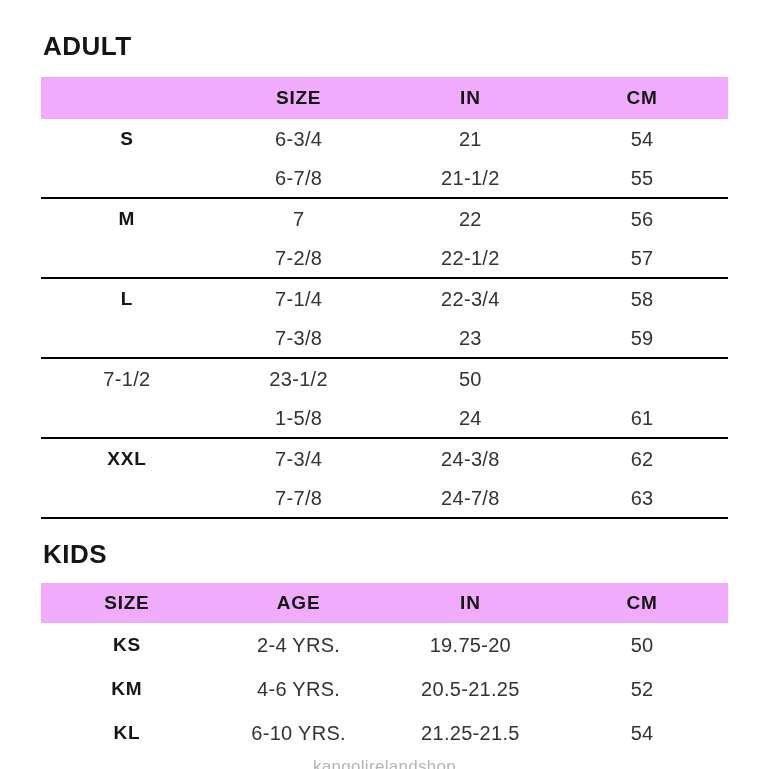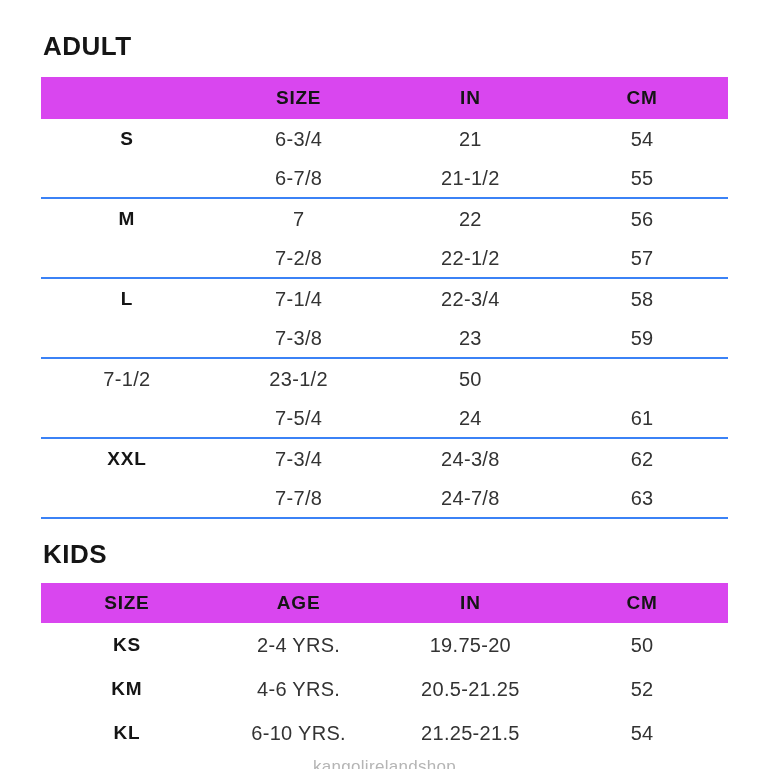--- a/index.html
+++ b/index.html
@@ -21,21 +21,21 @@
   .section-title.kids { margin-top: 22px; margin-bottom: 16px; }
 
   .table { width: 100%; }
   .row {
     display: grid;
     grid-template-columns: repeat(4, 1fr);
     align-items: center;
     height: 40px;
   }
   .row.header {
-    background: #d946ef;
+    background: #f0abfc;
     height: 42px;
   }
   .kids-table .row { height: 44px; }
   .kids-table .row.header { height: 40px; }
 
   .cell {
     text-align: center;
     font-size: 20px;
     font-weight: 300;
     color: #333333;
@@ -47,21 +47,21 @@
     font-weight: 800;
     color: #151515;
     letter-spacing: 0.8px;
   }
   .cell.label {
     font-size: 19px;
     font-weight: 800;
     color: #151515;
     letter-spacing: 0.8px;
   }
-  .row.group-end { border-bottom: 2px solid #3b82f6; }
+  .row.group-end { border-bottom: 2px solid #000000; }
 
   .watermark {
     text-align: center;
     font-size: 17px;
     color: #b5b5b5;
     letter-spacing: 0.3px;
     margin-top: 2px;
     font-weight: 400;
   }
 </style>
@@ -119,21 +119,21 @@
       <div class="cell">59</div>
     </div>
 
     <div class="row">
       <div class="cell">7-1/2</div>
       <div class="cell">23-1/2</div>
       <div class="cell">50</div>
     </div>
     <div class="row group-end">
       <div class="cell label"></div>
-      <div class="cell">7-5/4</div>
+      <div class="cell">1-5/8</div>
       <div class="cell">24</div>
       <div class="cell">61</div>
     </div>
 
     <div class="row">
       <div class="cell label">XXL</div>
       <div class="cell">7-3/4</div>
       <div class="cell">24-3/8</div>
       <div class="cell">62</div>
     </div>

